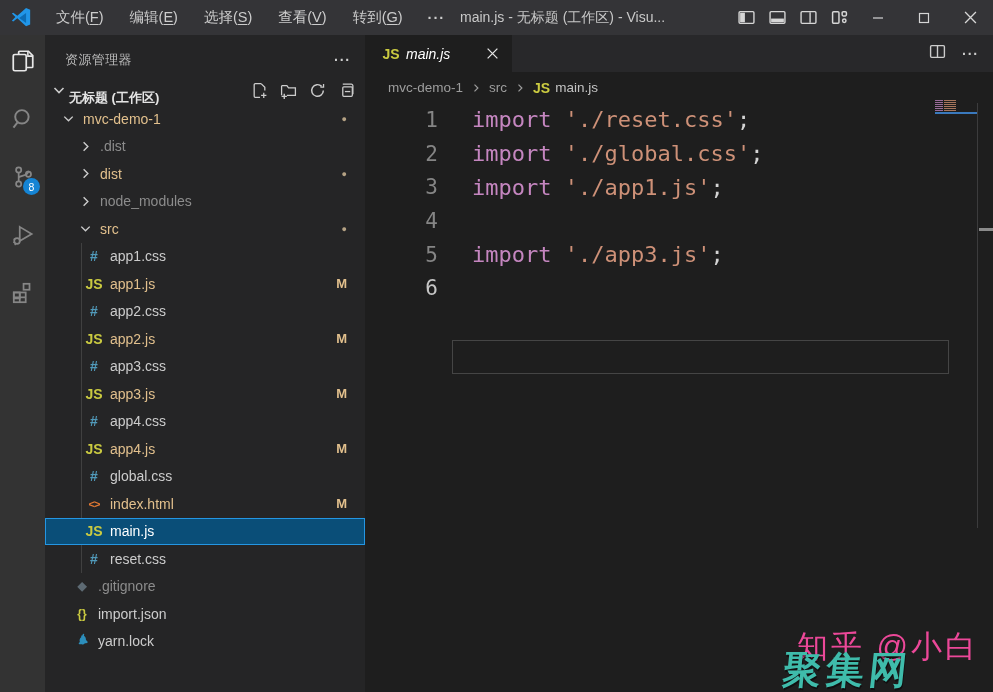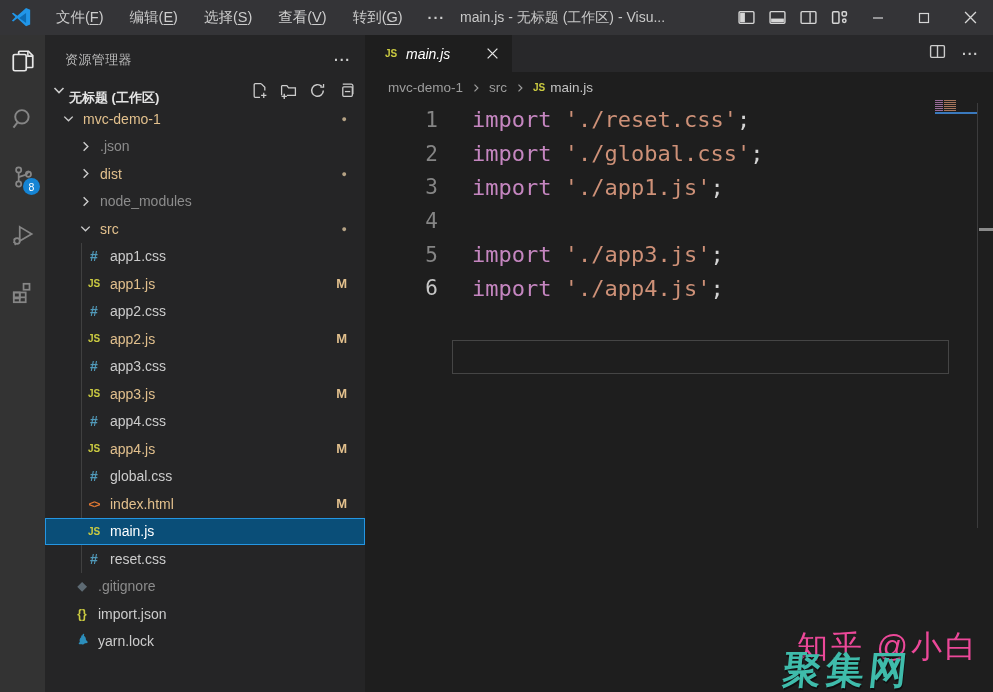--- a/index.html
+++ b/index.html
@@ -53,21 +53,21 @@
   .tree{position:relative;margin-top:1px;}
   .indent-guide{position:absolute;left:36px;top:138px;width:1px;height:330px;background:#404040;}
   .tree-row{height:27.5px;display:flex;align-items:center;font-size:14px;position:relative;cursor:default;}
   .tree-row .chev{width:15px;height:15px;flex:0 0 auto;margin-right:7px;}
   .tree-row.lvl0{padding-left:16px;}
   .tree-row.lvl1{padding-left:33px;}
   .tree-row.lvl1.file{padding-left:28px;}
   .tree-row.lvl2.file{padding-left:40px;}
   .fi{width:18px;flex:0 0 auto;margin-right:7px;text-align:center;font-weight:bold;display:inline-block;}
   .fi-css{color:var(--css_icon);font-size:14px;}
-  .fi-js{color:var(--js_icon);font-size:10px;letter-spacing:0;}
+  .fi-js{color:var(--js_icon);font-size:14px;letter-spacing:0;}
   .fi-html{color:var(--html_icon);font-size:11px;letter-spacing:-1px;}
   .fi-git{color:var(--git_icon);font-size:12px;}
   .fi-json{color:var(--json_icon);font-size:12px;}
   .t-modified{color:var(--modified);}
   .t-ignored{color:var(--ignored);}
   .t-normal{color:var(--foreground);}
   .t-selected{color:#ffffff;}
   .row-badge{margin-left:auto;margin-right:18px;font-size:13px;color:var(--modified);font-weight:bold;}
   .row-badge.dot{font-size:9px;color:#b5a284;font-weight:normal;}
   .tree-row.selected{background:var(--selection_bg);box-shadow:inset 0 0 0 1px var(--selection_border);}
@@ -271,21 +271,21 @@
           <svg class="chev" viewBox="0 0 16 16" fill="none" stroke="#cccccc" stroke-width="1.5">
             <path d="M3.5 6 8 10.5 12.5 6"></path>
           </svg>
           <span class="t-modified">mvc-demo-1</span>
           <span class="row-badge dot">●</span>
         </div>
         <div class="tree-row lvl1 folder">
           <svg class="chev" viewBox="0 0 16 16" fill="none" stroke="#cccccc" stroke-width="1.5">
             <path d="M6 3.5 10.5 8 6 12.5"></path>
           </svg>
-          <span class="t-ignored">.json</span>
+          <span class="t-ignored">.dist</span>
         </div>
         <div class="tree-row lvl1 folder">
           <svg class="chev" viewBox="0 0 16 16" fill="none" stroke="#cccccc" stroke-width="1.5">
             <path d="M6 3.5 10.5 8 6 12.5"></path>
           </svg>
           <span class="t-modified">dist</span>
           <span class="row-badge dot">●</span>
         </div>
         <div class="tree-row lvl1 folder">
           <svg class="chev" viewBox="0 0 16 16" fill="none" stroke="#cccccc" stroke-width="1.5">
@@ -409,21 +409,21 @@
         </span>
     </div>
 
     <div class="code-area" id="code">
       <div class="current-line-box"></div>
     <div class="code-line"><span class="gutter-num">1</span><span class="line-text"><span class="tok-k">import</span><span class="tok-p"> </span><span class="tok-str">'./reset.css'</span><span class="tok-p">;</span></span></div>
         <div class="code-line"><span class="gutter-num">2</span><span class="line-text"><span class="tok-k">import</span><span class="tok-p"> </span><span class="tok-str">'./global.css'</span><span class="tok-p">;</span></span></div>
         <div class="code-line"><span class="gutter-num">3</span><span class="line-text"><span class="tok-k">import</span><span class="tok-p"> </span><span class="tok-str">'./app1.js'</span><span class="tok-p">;</span></span></div>
         <div class="code-line"><span class="gutter-num">4</span></div>
         <div class="code-line"><span class="gutter-num">5</span><span class="line-text"><span class="tok-k">import</span><span class="tok-p"> </span><span class="tok-str">'./app3.js'</span><span class="tok-p">;</span></span></div>
-        <div class="code-line"><span class="gutter-num active">6</span><span class="line-text"><span class="tok-k">import</span><span class="tok-p"> </span><span class="tok-str">'./app4.js'</span><span class="tok-p">;</span></span></div>
+        <div class="code-line"><span class="gutter-num active">6</span></div>
       </div>
 
     <div class="minimap" id="minimap">
         <div class="mm-row">
           <span class="mm-seg" style="width:8px;background:#9a6b9a"></span>
           <span class="mm-seg" style="width:12px;background:#a5755c"></span>
         </div>
         <div class="mm-row">
           <span class="mm-seg" style="width:8px;background:#9a6b9a"></span>
           <span class="mm-seg" style="width:12px;background:#a5755c"></span>

